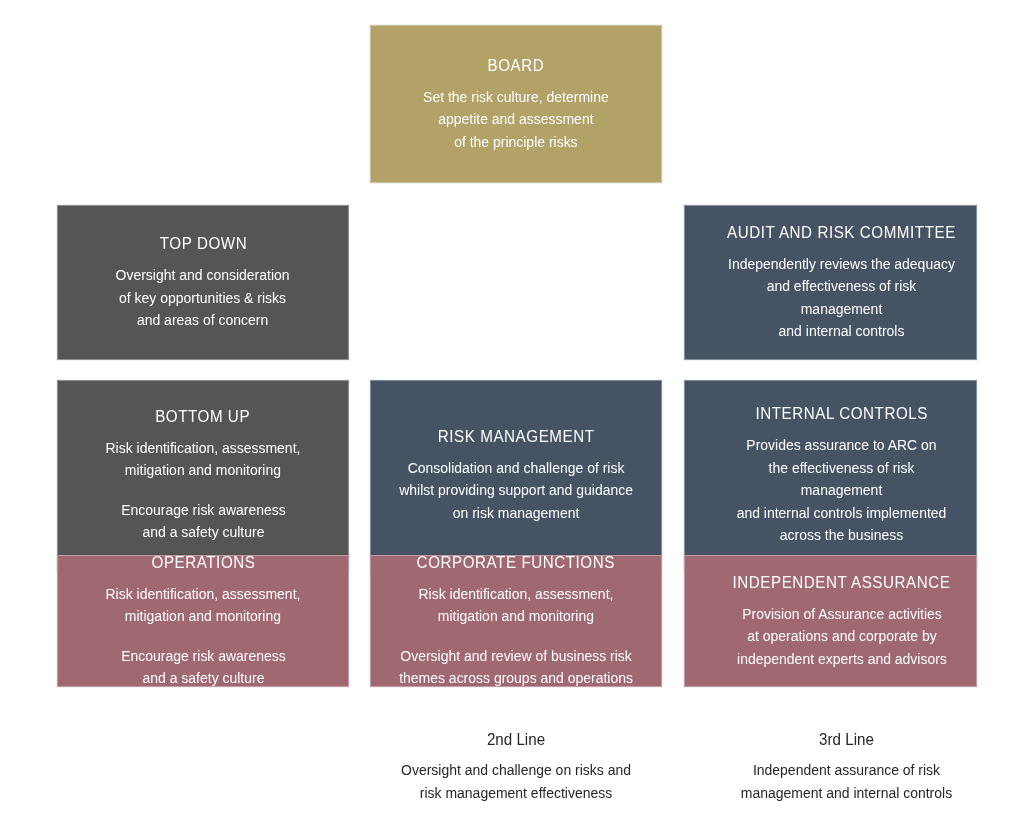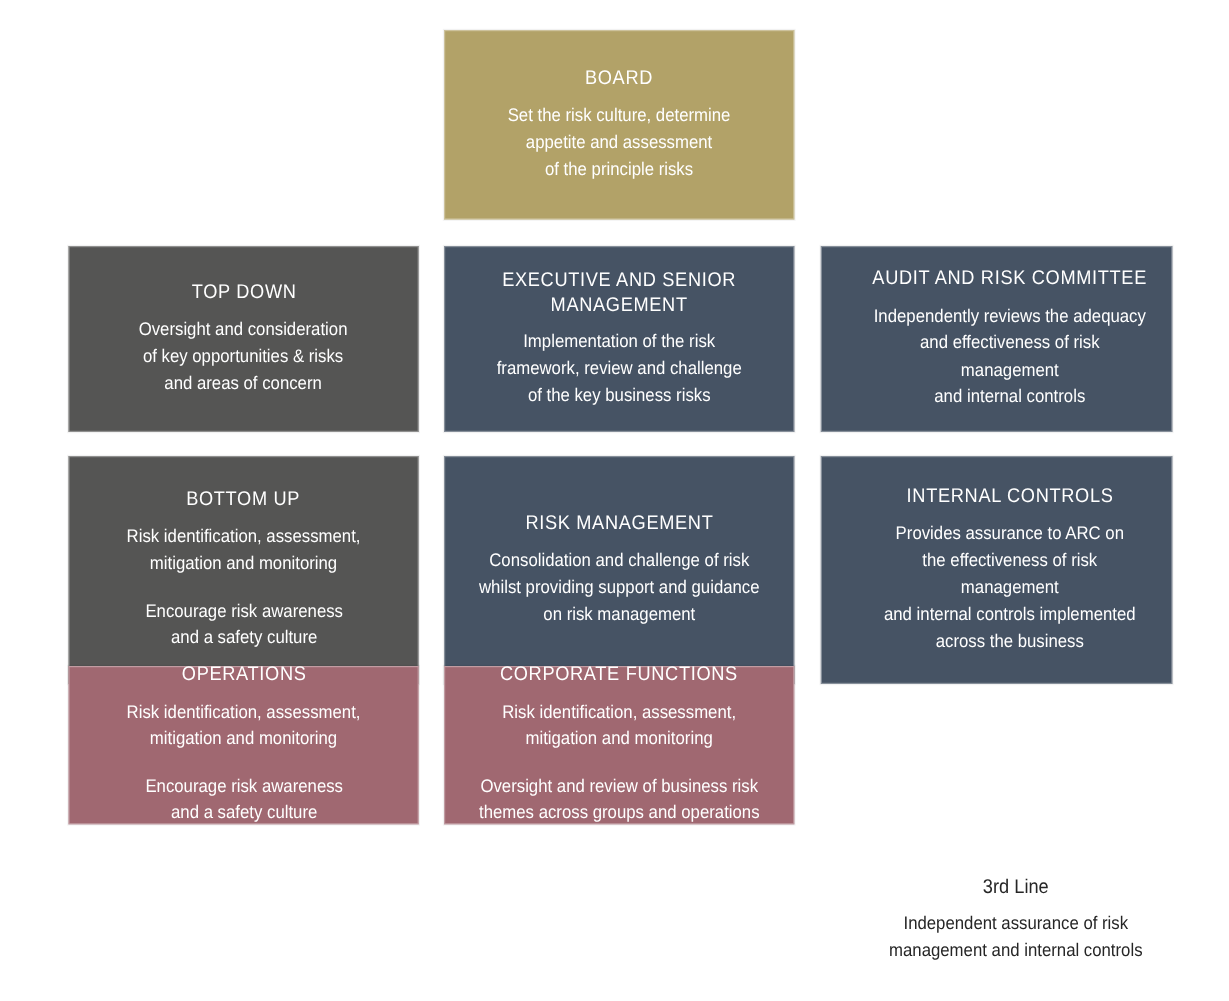--- a/index.html
+++ b/index.html
@@ -98,27 +98,20 @@
 of key opportunities &amp; risks
 and areas of concern</div>
   </div>
 
   <div class="box col2 rowBoard c-gold">
     <div class="title">BOARD</div>
     <div class="body">Set the risk culture, determine
 appetite and assessment
 of the principle risks</div>
   </div>
-  <div class="box col2 row2 c-navy">
-    <div class="title">EXECUTIVE AND SENIOR
-MANAGEMENT</div>
-    <div class="body">Implementation of the risk
-framework, review and challenge
-of the key business risks</div>
-  </div>
   <div class="box col3 row2 c-navy">
     <div class="title">AUDIT AND RISK COMMITTEE</div>
     <div class="body">Independently reviews the adequacy
 and effectiveness of risk management
 and internal controls</div>
   </div>
 
   <div class="box col1 row3 c-dark">
     <div class="title">BOTTOM UP</div>
     <div class="body">Risk identification, assessment,
@@ -147,20 +140,31 @@
     <div class="body">Encourage risk awareness
 and a safety culture</div>
   </div>
   <div class="box col2 row4 c-mauve">
     <div class="title">CORPORATE FUNCTIONS</div>
     <div class="body">Risk identification, assessment,
 mitigation and monitoring</div>
     <div class="body">Oversight and review of business risk
 themes across groups and operations</div>
   </div>
+  <div class="box col3 row4 c-mauve">
+    <div class="title">INDEPENDENT ASSURANCE</div>
+    <div class="body">Provision of Assurance activities
+at operations and corporate by
+independent experts and advisors</div>
+  </div>
 
+  <div class="caption col2 capRow">
+    <div class="cap-title">2nd Line</div>
+    <div class="cap-body">Oversight and challenge on risks and
+risk management effectiveness</div>
+  </div>
   <div class="caption col3 capRow">
     <div class="cap-title">3rd Line</div>
     <div class="cap-body">Independent assurance of risk
 management and internal controls</div>
   </div>
 
 </div>
 
 </body></html>

